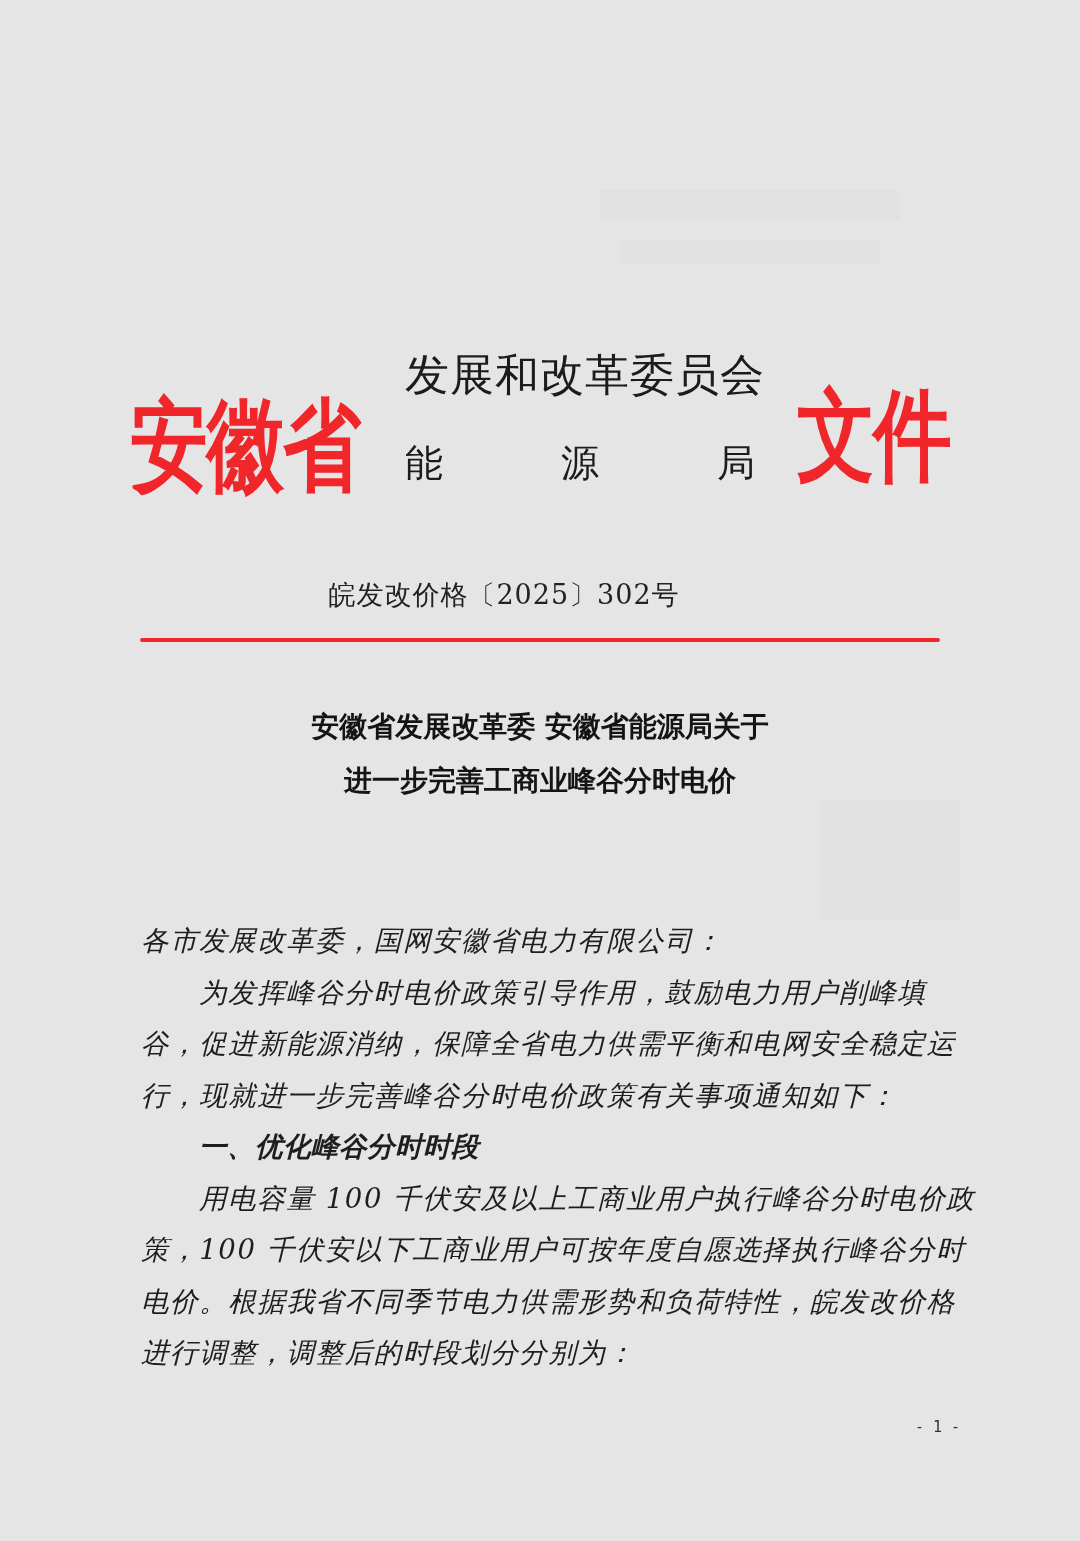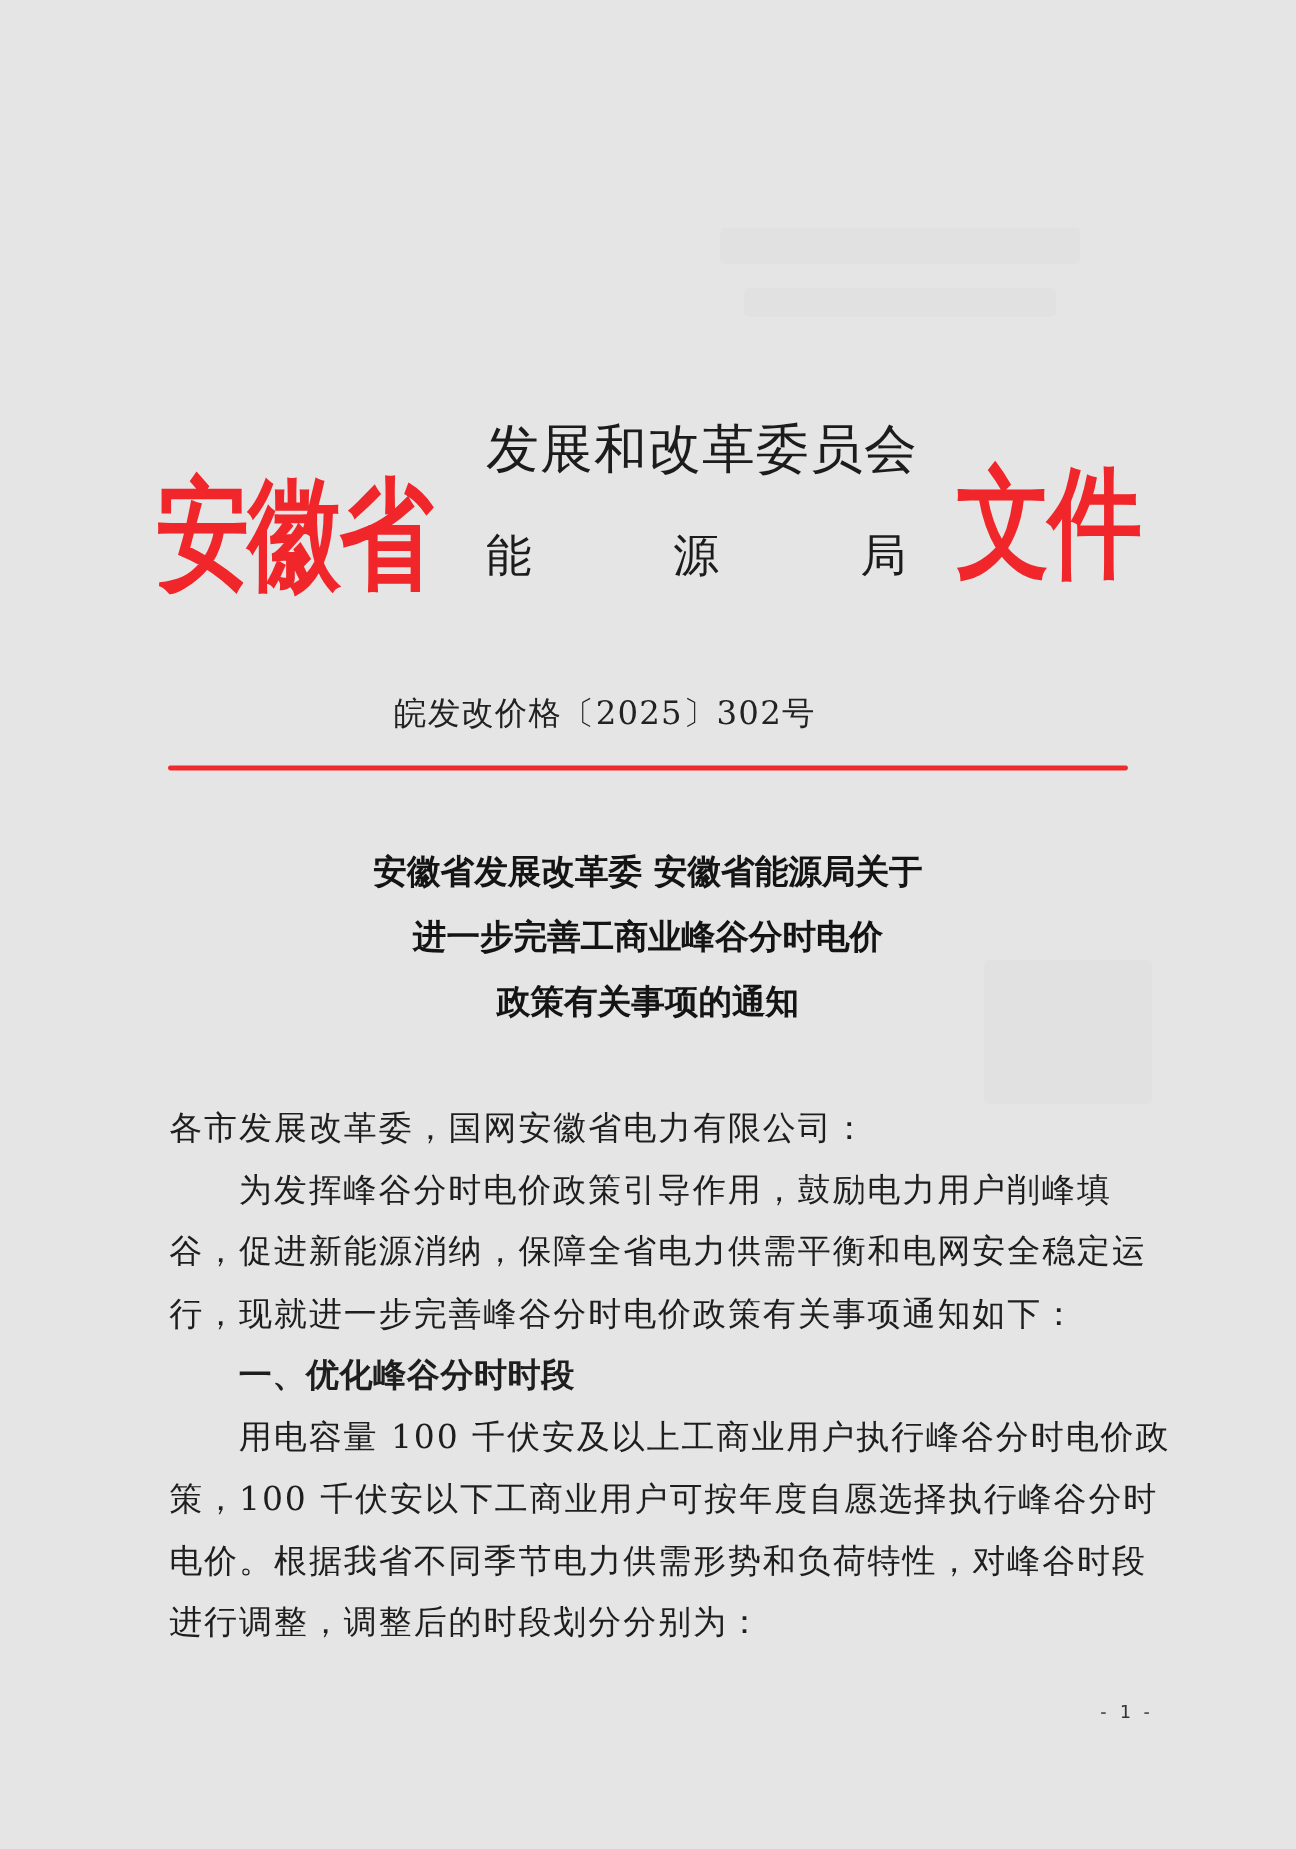--- a/index.html
+++ b/index.html
@@ -105,20 +105,21 @@
     .body-text {
       position: absolute;
       left: 141px;
       top: 915px;
       width: 810px;
       font-family: "DejaVu Serif", "Liberation Serif", serif;
       font-size: 27.5px;
       line-height: 51.5px;
       color: #1e1e1e;
       letter-spacing: 1.6px;
+      font-style: italic;
     }
     .line {
       white-space: nowrap;
       height: 51.5px;
     }
     .indent { padding-left: 58px; }
     .section-heading {
       font-family: "DejaVu Sans", "Liberation Sans", sans-serif;
       font-weight: bold;
       letter-spacing: 0.5px;
@@ -159,29 +160,28 @@
     <div class="mast-right">文件</div>
   </div>
 
   <div class="doc-number">皖发改价格〔2025〕302号</div>
 
   <div class="red-rule"></div>
 
   <div class="title">
     <div>安徽省发展改革委  安徽省能源局关于</div>
     <div>进一步完善工商业峰谷分时电价</div>
-    <div>政策有关事项的通知</div>
   </div>
 
   <div class="body-text">
     <div class="line">各市发展改革委，国网安徽省电力有限公司：</div>
     <div class="line indent">为发挥峰谷分时电价政策引导作用，鼓励电力用户削峰填</div>
     <div class="line">谷，促进新能源消纳，保障全省电力供需平衡和电网安全稳定运</div>
     <div class="line">行，现就进一步完善峰谷分时电价政策有关事项通知如下：</div>
     <div class="line indent section-heading">一、优化峰谷分时时段</div>
     <div class="line indent">用电容量 100 千伏安及以上工商业用户执行峰谷分时电价政</div>
     <div class="line">策，100 千伏安以下工商业用户可按年度自愿选择执行峰谷分时</div>
-    <div class="line">电价。根据我省不同季节电力供需形势和负荷特性，对峰谷时段</div>
+    <div class="line">电价。根据我省不同季节电力供需形势和负荷特性，皖发改价格</div>
     <div class="line">进行调整，调整后的时段划分分别为：</div>
   </div>
 
   <div class="page-number">- 1 -</div>
 </div>
 
 </body></html>

